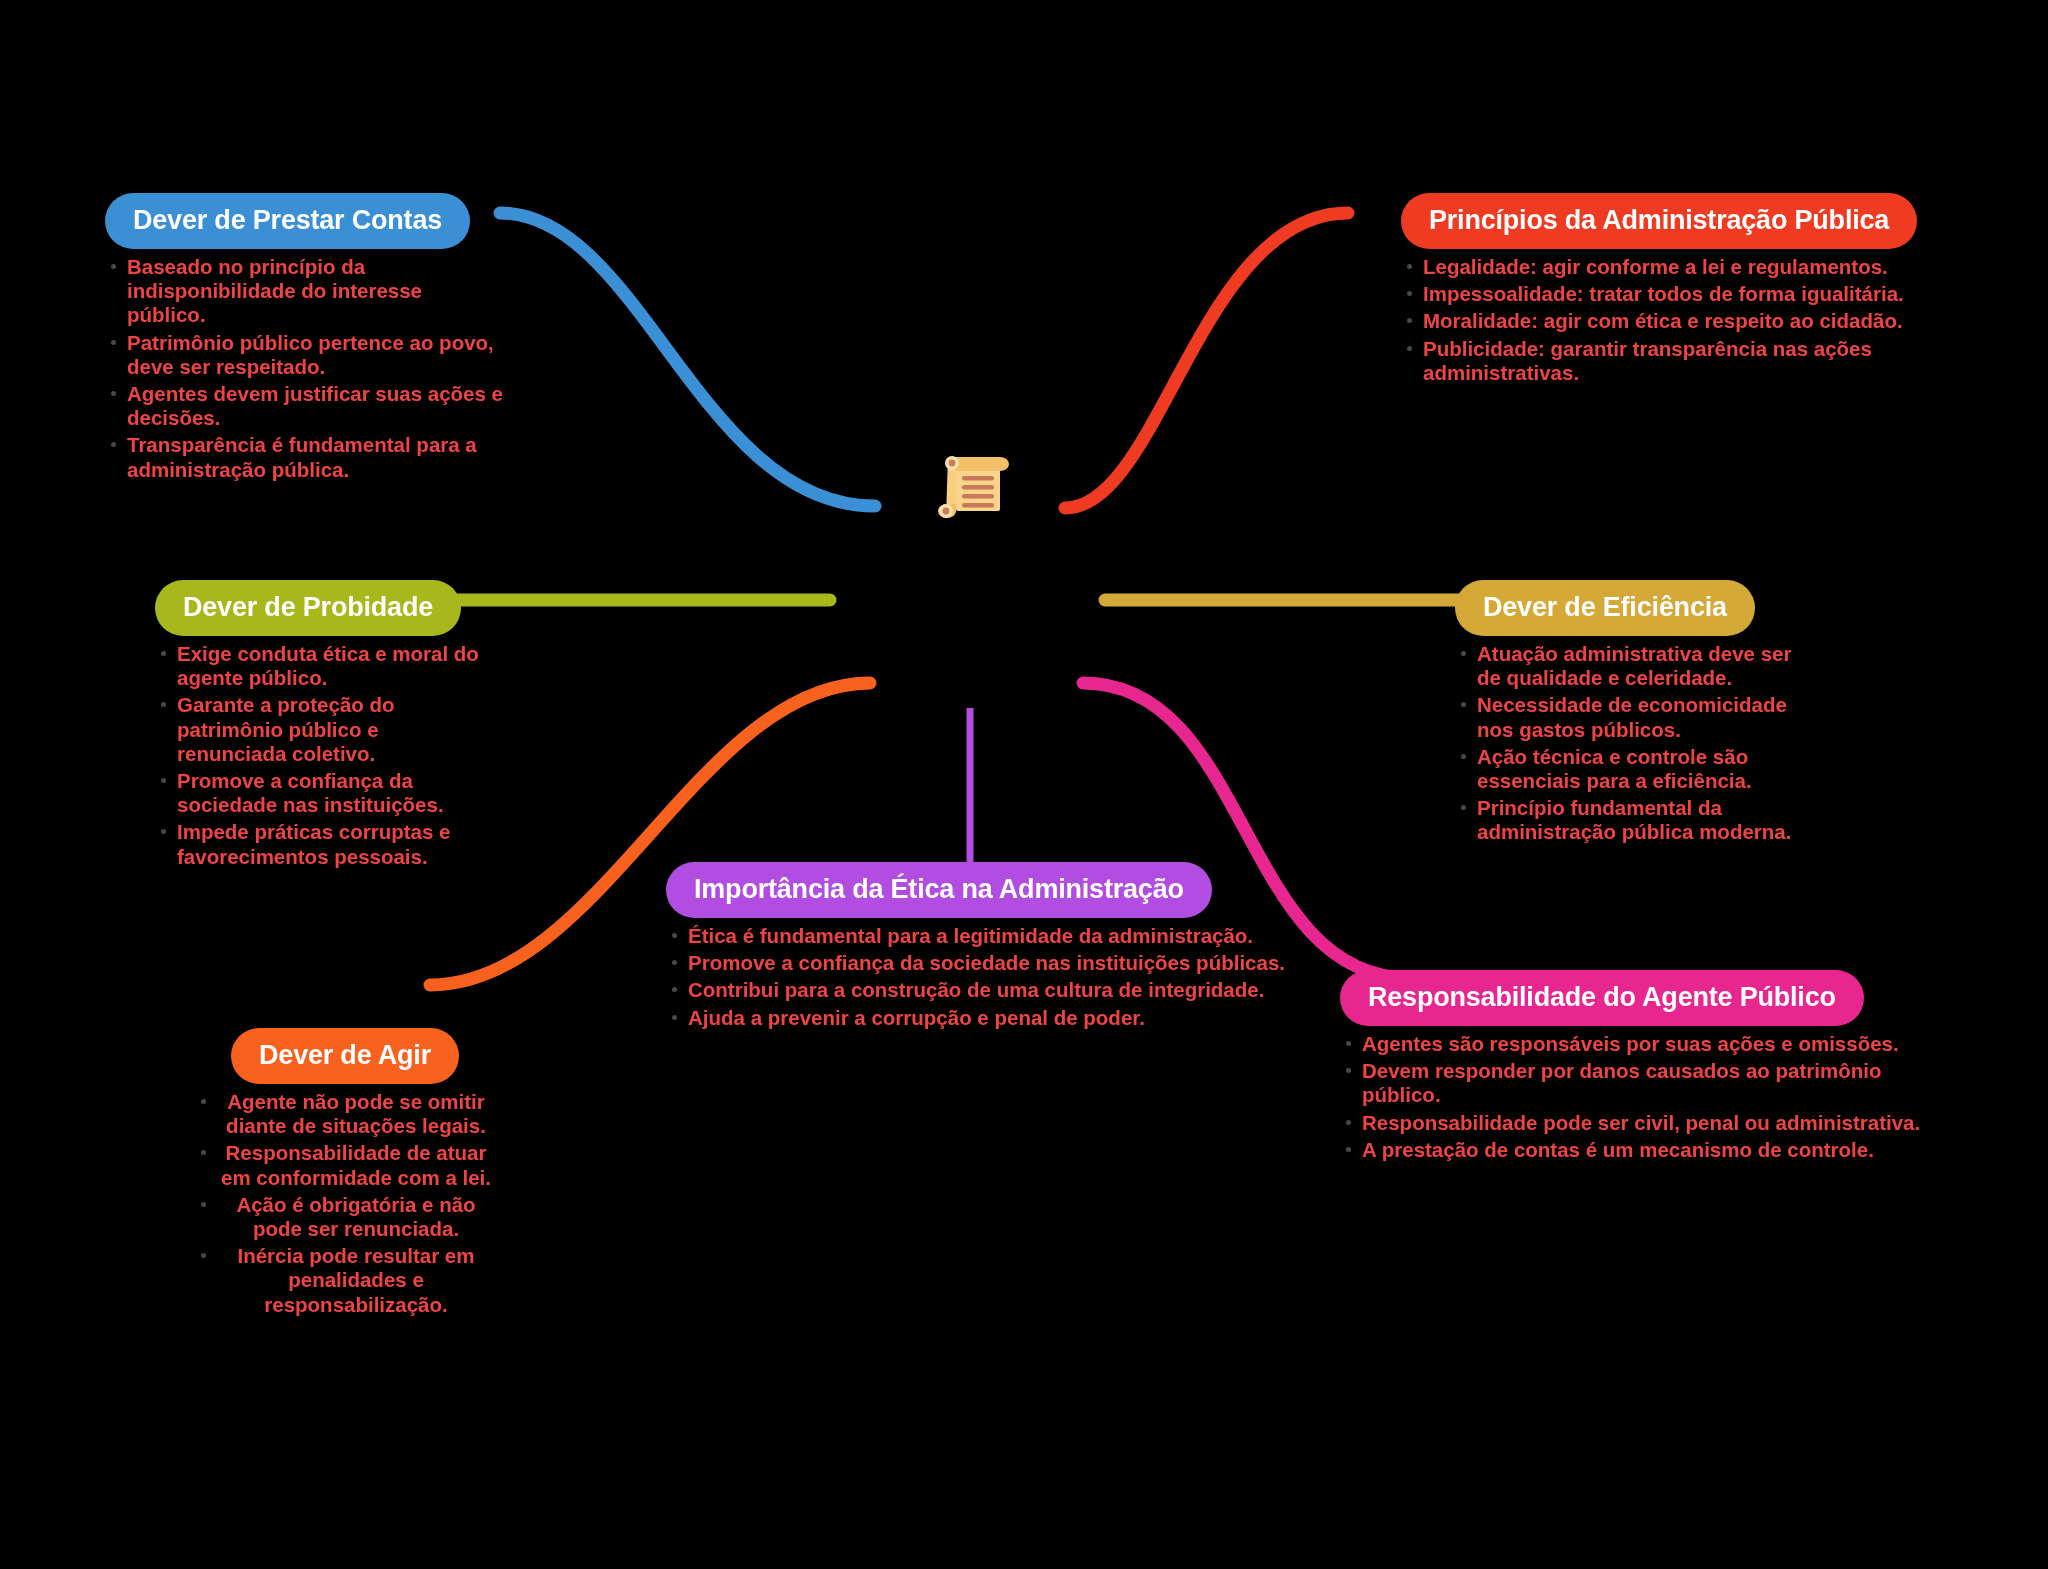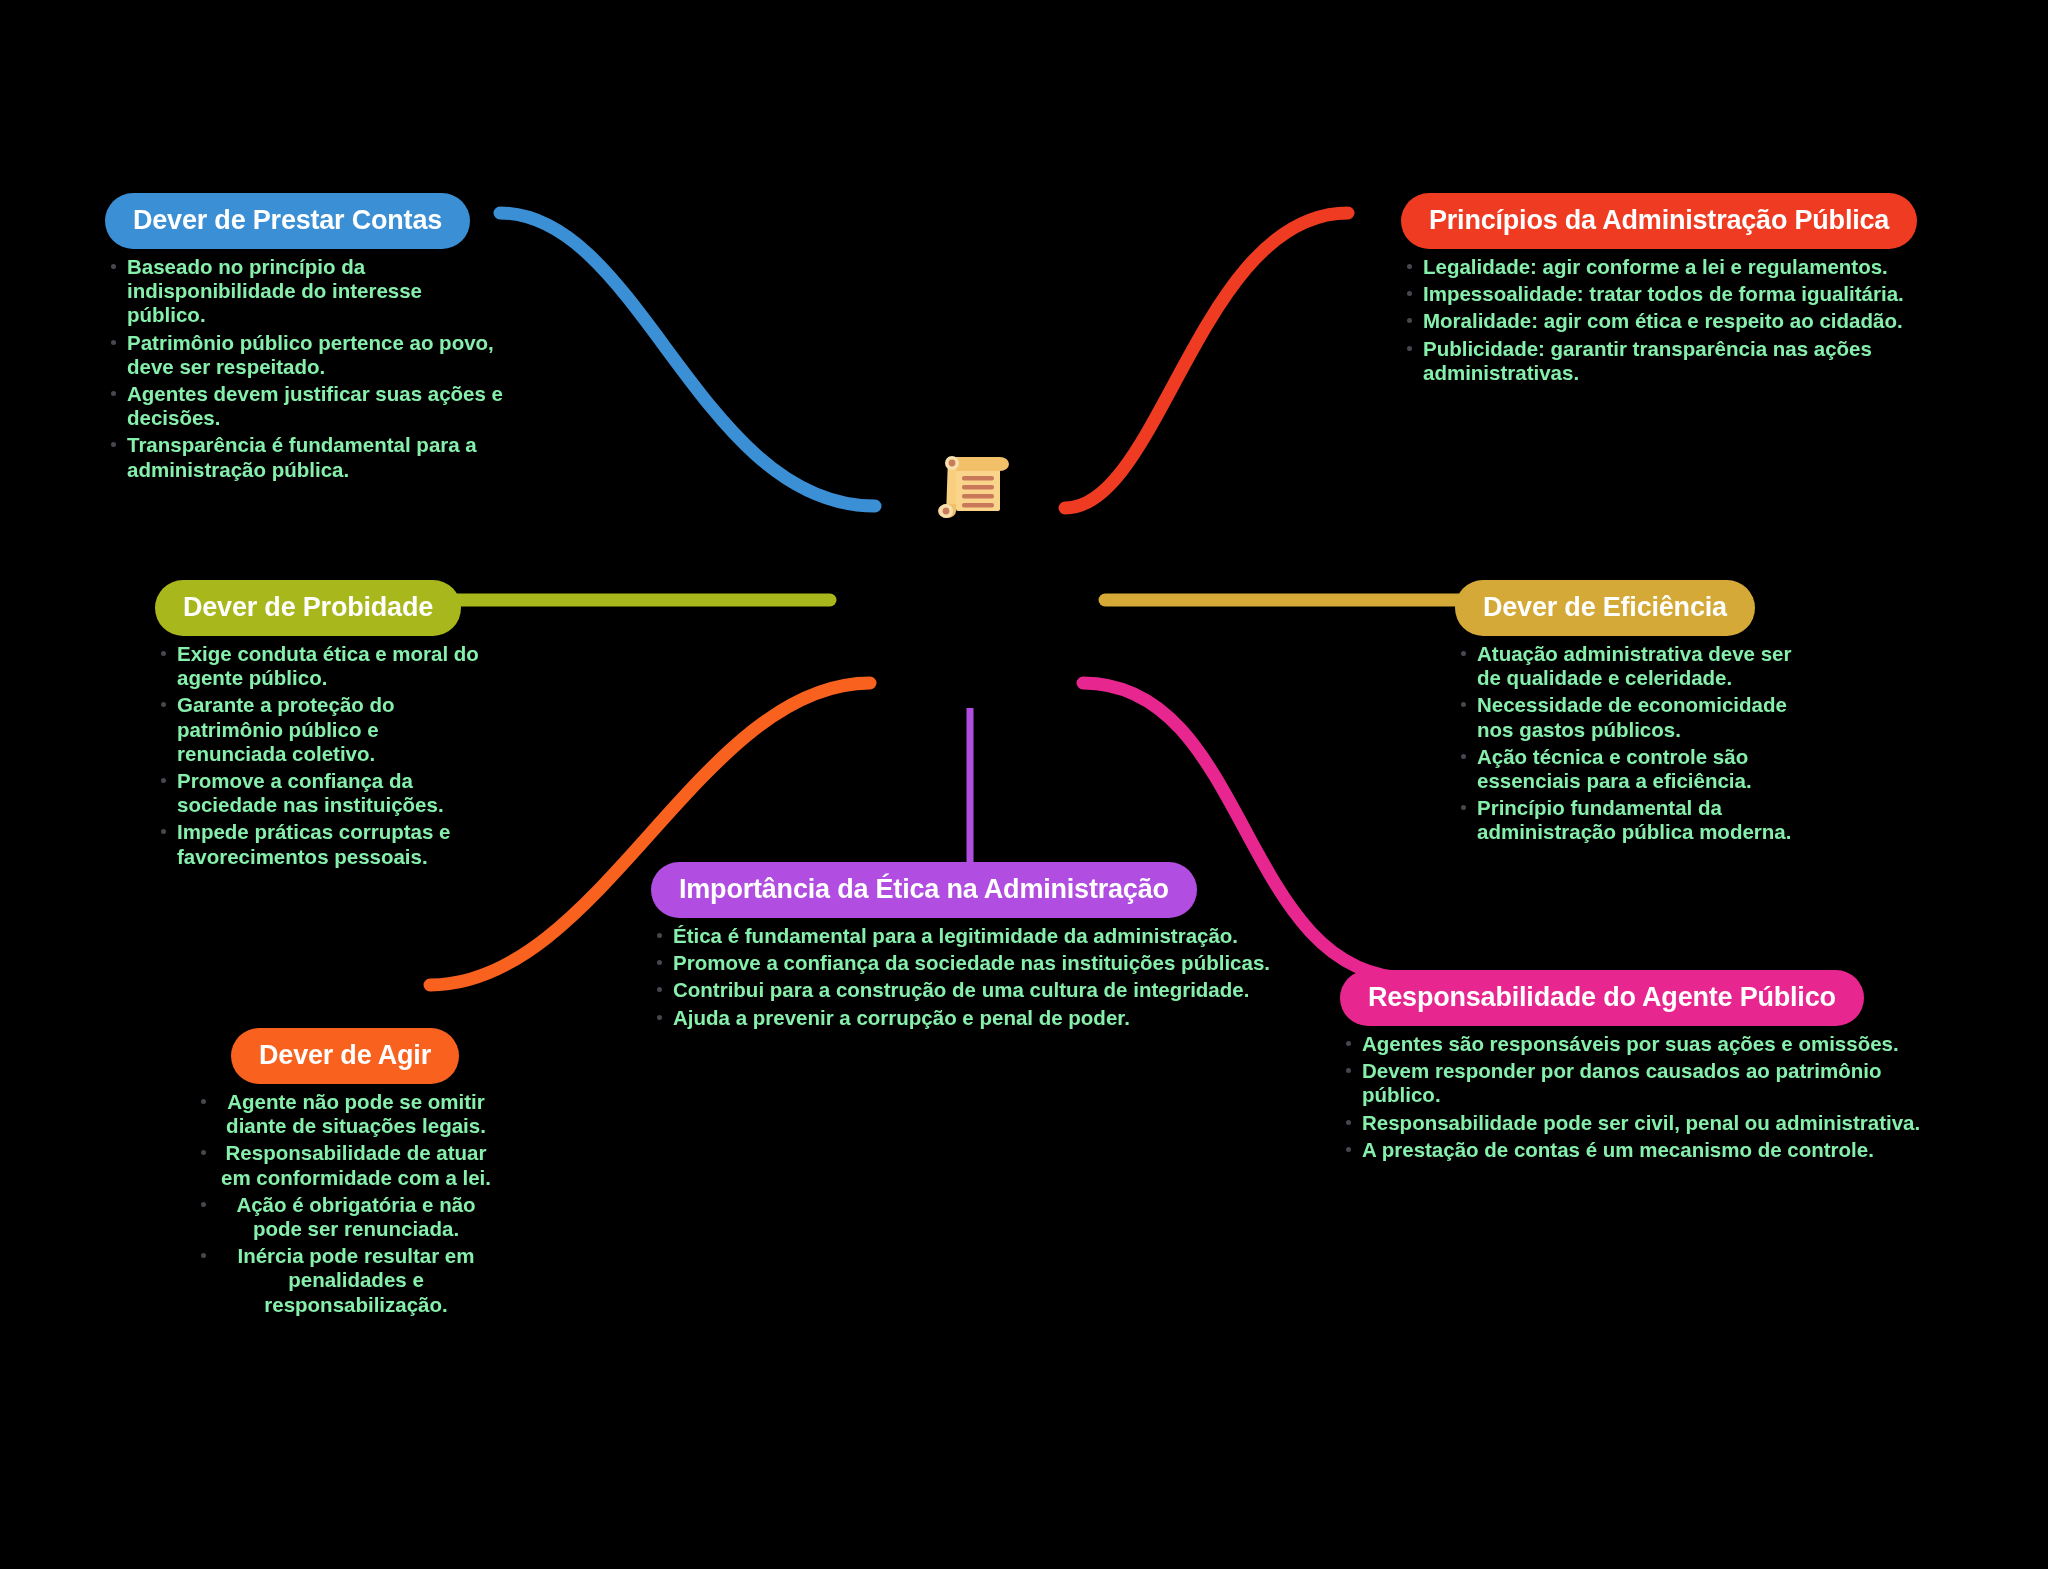--- a/index.html
+++ b/index.html
@@ -41,21 +41,21 @@
   }
   ul.points {
     list-style: none;
     margin: 6px 0 0 0;
     padding: 0;
     position: relative;
     z-index: 2;
   }
   ul.points li {
     position: relative;
-    color: #86efac;
+    color: #ef4444;
     font-size: 20.5px;
     font-weight: 600;
     line-height: 1.18;
     padding-left: 22px;
     margin-bottom: 3px;
   }
   ul.points li::before {
     content: "";
     position: absolute;
     left: 6px;
@@ -63,21 +63,21 @@
     width: 5px;
     height: 5px;
     border-radius: 50%;
     background: #45494f;
   }
   
   #node-contas      { left: 105px; top: 193px;  width: 400px; }
   #node-principios  { left: 1401px; top: 193px; width: 600px; }
   #node-probidade   { left: 155px; top: 580px;  width: 330px; }
   #node-eficiencia  { left: 1455px; top: 580px; width: 360px; }
-  #node-etica       { left: 651px; top: 862px;  width: 620px; }
+  #node-etica       { left: 666px; top: 862px;  width: 620px; }
   #node-agir        { left: 195px; top: 1028px;  width: 300px; text-align: center; }
   #node-resp        { left: 1340px; top: 970px; width: 600px; }
 
   #node-contas .pill      { background: #3b8fd4; }
   #node-principios .pill  { background: #ef3b21; }
   #node-probidade .pill   { background: #a8b81c; }
   #node-eficiencia .pill  { background: #d4a937; }
   #node-etica .pill       { background: #b14de0; }
   #node-agir .pill        { background: #f9611f; }
   #node-resp .pill        { background: #e8268f; }

